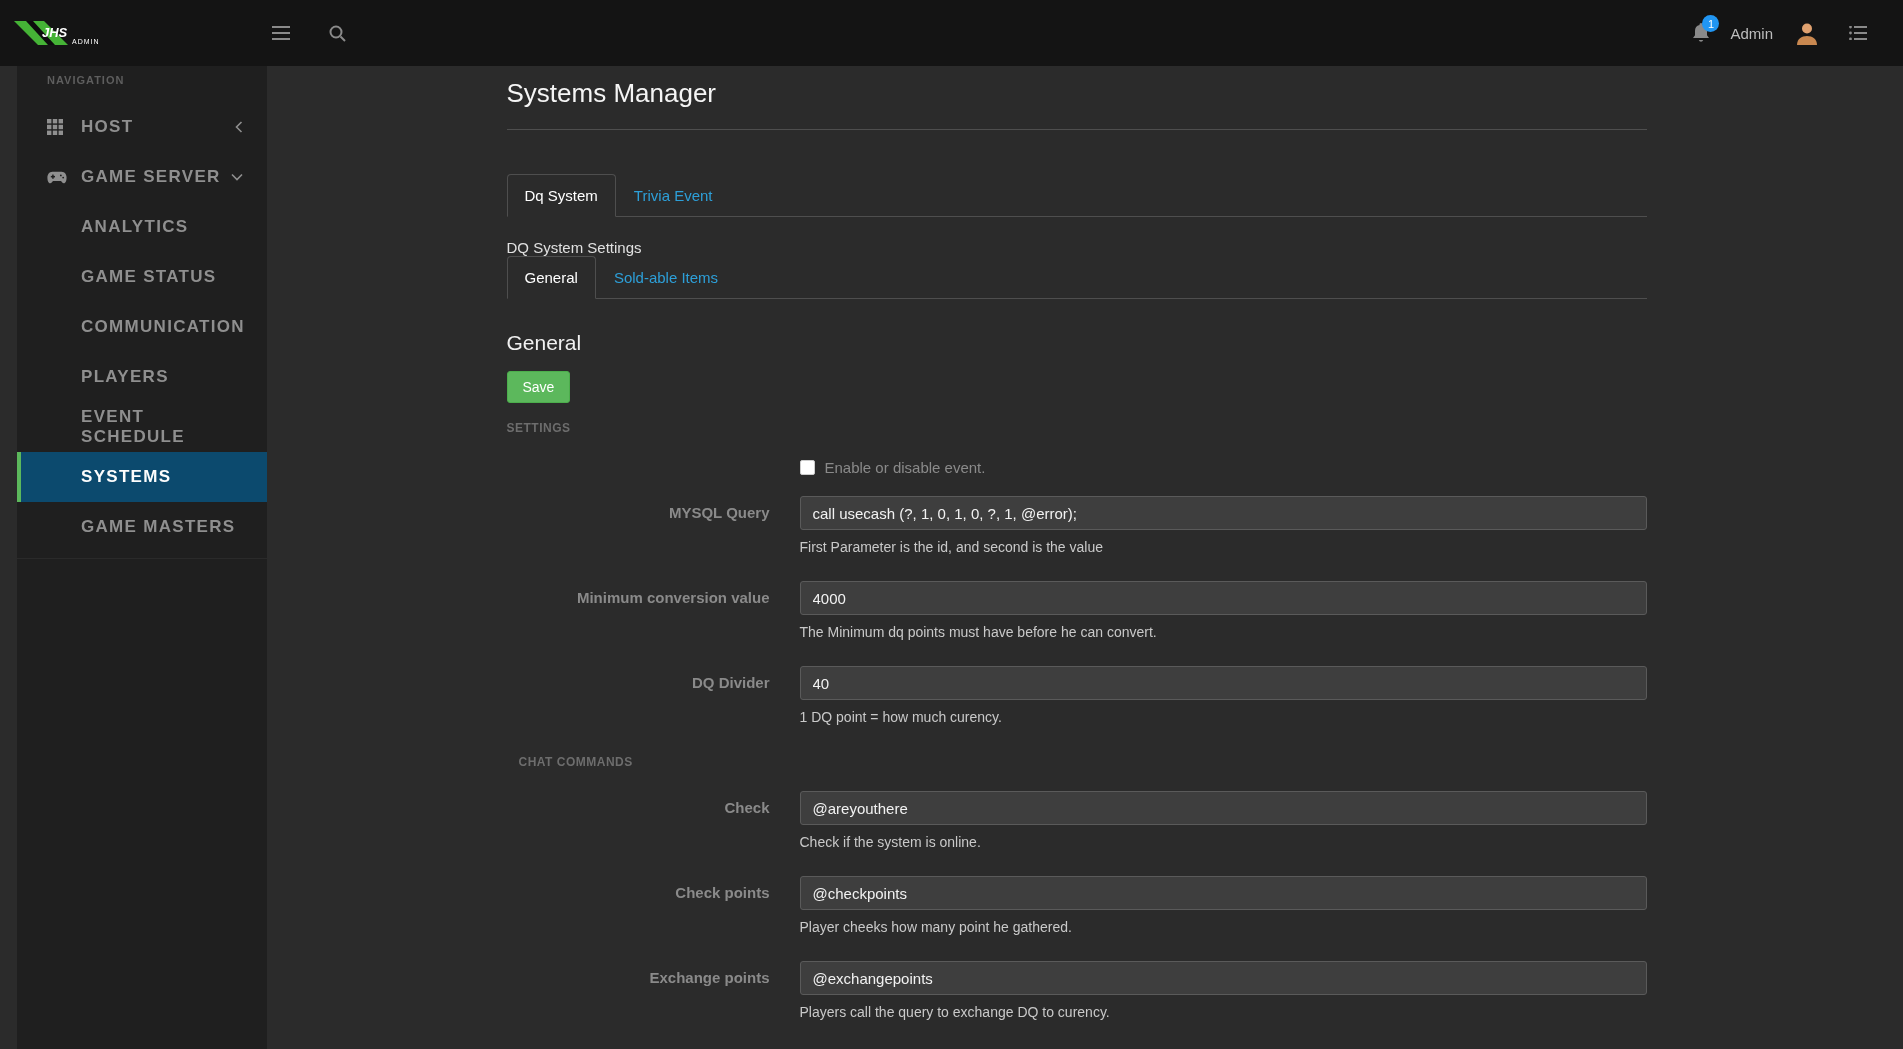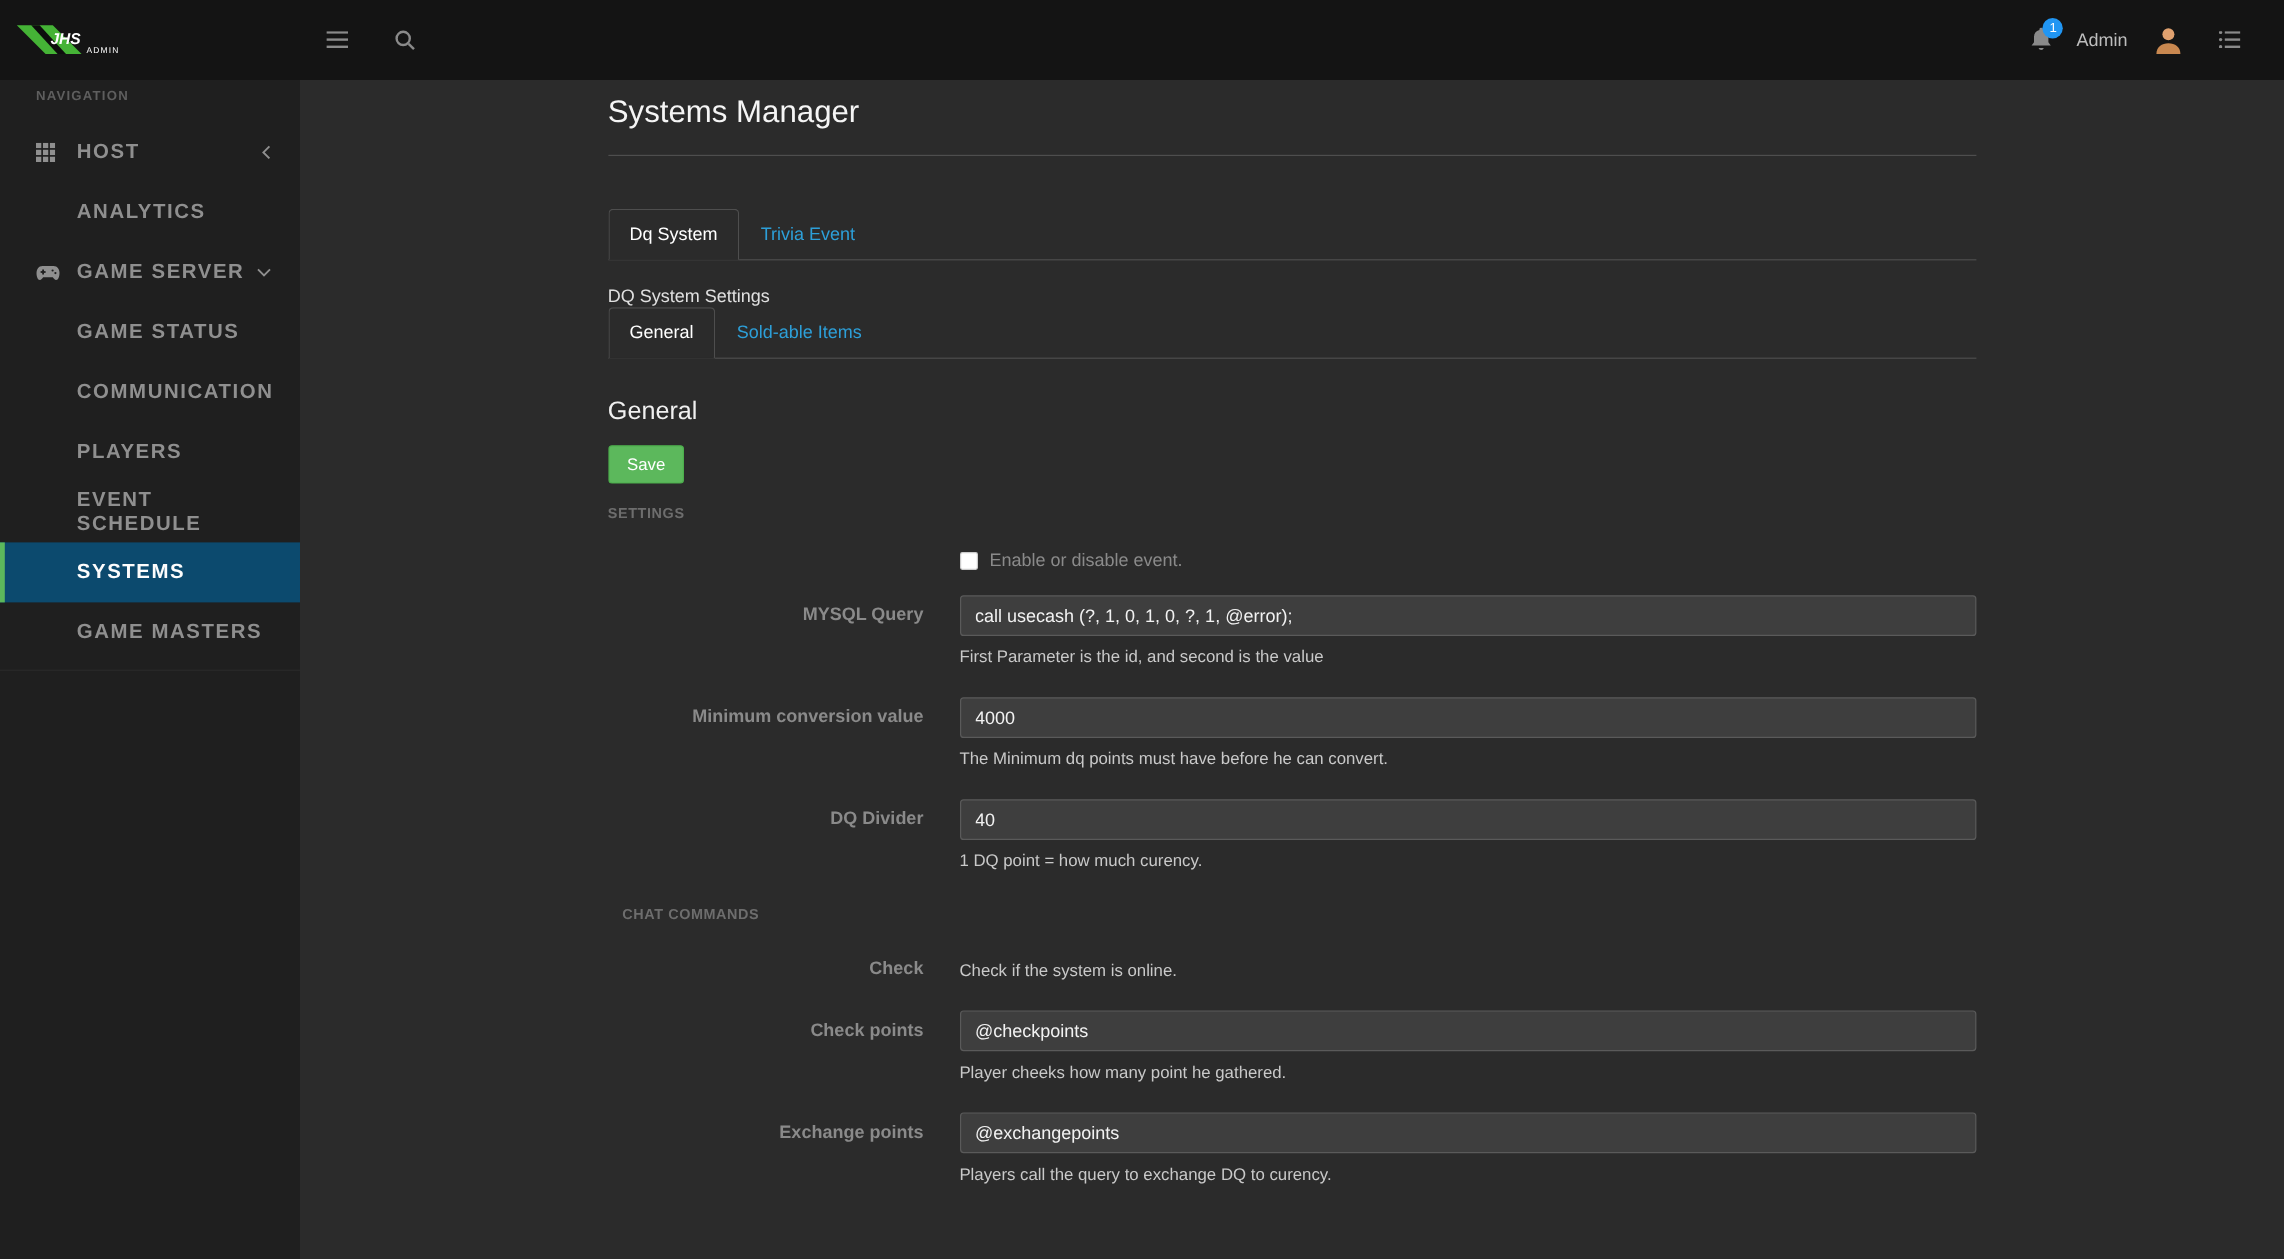--- a/index.html
+++ b/index.html
@@ -28,21 +28,21 @@
   .badge {
     position: absolute; top: -8px; right: -9px; background: #2196f3; color: #fff;
     font-size: 11px; min-width: 17px; height: 17px; border-radius: 50%;
     display: flex; align-items: center; justify-content: center; padding: 0 3px;
   }
   .user-name { color: #bdbdbd; font-size: 15px; cursor: pointer; }
   .avatar { width: 28px; height: 28px; cursor: pointer; display: flex; }
 
   
   .sidebar {
-    position: fixed; top: 50px; left: 0; width: 250px; height: 999px;
+    position: fixed; top: 50px; left: 17px; width: 250px; height: 999px;
     background: #1f1f1f;
   }
   .nav-section-title {
     padding: 24px 0 16px 30px; font-size: 11px; color: #5e5e5e;
     font-weight: bold; letter-spacing: 1px;
   }
   .nav-item {
     display: flex; align-items: center; height: 50px; padding: 0 24px 0 30px;
     color: #8f8f8f; font-size: 17px; font-weight: bold; letter-spacing: 1.3px;
     cursor: pointer; text-decoration: none;
@@ -178,41 +178,41 @@
             <rect x="11.6" y="11.6" width="4.4" height="4.4"></rect>
         </svg>
       </span>
       <span class="nav-label">HOST</span>
       <span class="nav-caret">
         <svg width="8" height="12" viewBox="0 0 8 12" fill="none" stroke="currentColor" stroke-width="1.6">
             <path d="M6.5 1 L1.5 6 L6.5 11"></path>
           </svg>
       </span>
     </div>
-    <div class="nav-item sub">
-      <span class="nav-label">ANALYTICS</span>
-    </div>
     <div class="nav-item">
       <span class="nav-icon">
         <svg width="20" height="13" viewBox="0 0 24 15" fill="currentColor">
           <path d="M6.5 0.5 C2.5 0.5 0.5 4 0.5 7.5 c0 3.5 1.2 7 3.3 7 1.6 0 2.3-1.7 3.4-2.8 h9.6 c1.1 1.1 1.8 2.8 3.4 2.8 2.1 0 3.3-3.5 3.3-7 0-3.5-2-7-6-7 z"></path>
           <rect x="4.6" y="5.6" width="5" height="1.8" fill="#1f1f1f"></rect>
           <rect x="6.2" y="4" width="1.8" height="5" fill="#1f1f1f"></rect>
           <circle cx="16.6" cy="5" r="1.1" fill="#1f1f1f"></circle>
           <circle cx="19.4" cy="7.6" r="1.1" fill="#1f1f1f"></circle>
         </svg>
       </span>
       <span class="nav-label">GAME SERVER</span>
       <span class="nav-caret">
         <svg width="12" height="8" viewBox="0 0 12 8" fill="none" stroke="currentColor" stroke-width="1.6">
             <path d="M1 1.5 L6 6.5 L11 1.5"></path>
           </svg>
       </span>
     </div>
     <div class="nav-item sub">
+      <span class="nav-label">ANALYTICS</span>
+    </div>
+    <div class="nav-item sub">
       <span class="nav-label">GAME STATUS</span>
     </div>
     <div class="nav-item sub">
       <span class="nav-label">COMMUNICATION</span>
     </div>
     <div class="nav-item sub">
       <span class="nav-label">PLAYERS</span>
     </div>
     <div class="nav-item sub">
       <span class="nav-label">EVENT SCHEDULE</span>
@@ -286,20 +286,21 @@
             <input class="text-input" type="text" value="40" style="">
             <div class="help">1 DQ point = how much curency.</div>
           </div>
         </div>
 
         <div class="group-label chat">CHAT COMMANDS</div>
 
         <div class="form-row field">
           <div class="label-col">Check</div>
           <div class="input-col">
+            <input class="text-input" type="text" value="@areyouthere" style="">
             <div class="help">Check if the system is online.</div>
           </div>
         </div>
 
         <div class="form-row field">
           <div class="label-col">Check points</div>
           <div class="input-col">
             <input class="text-input" type="text" value="@checkpoints" style="">
             <div class="help">Player cheeks how many point he gathered.</div>
           </div>

